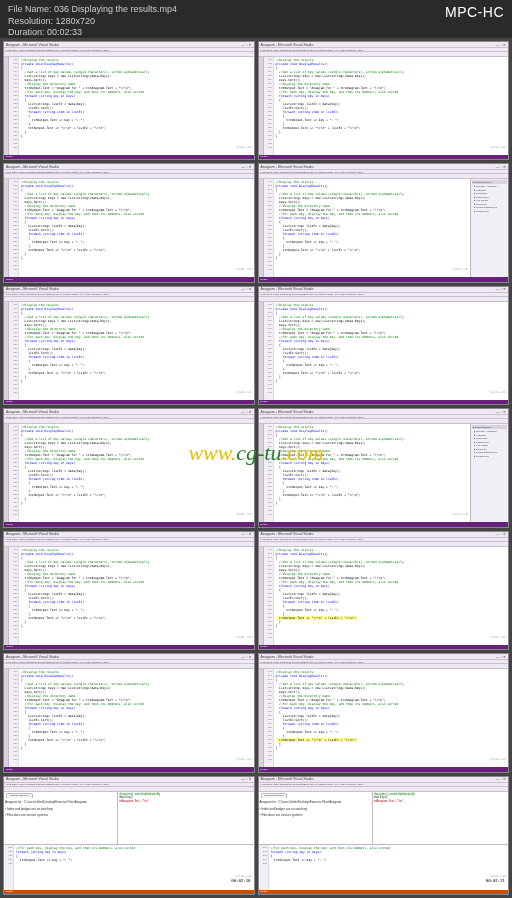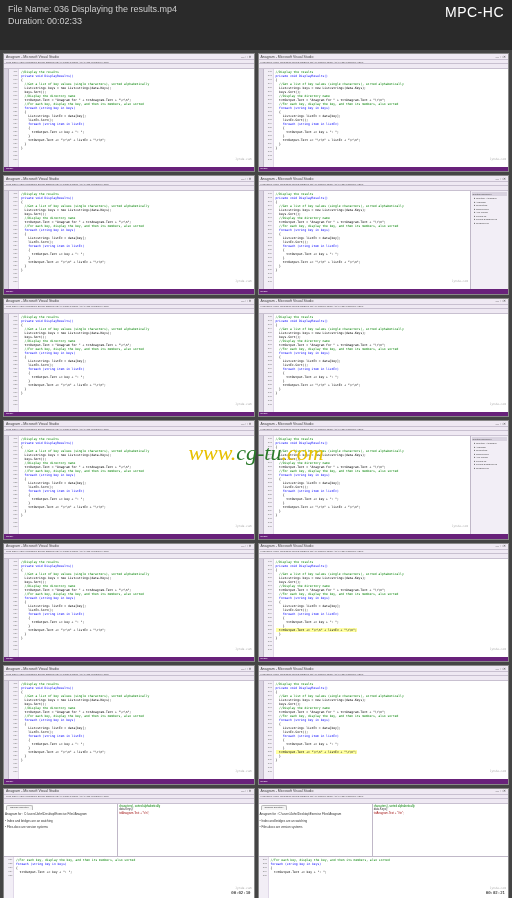--- a/index.html
+++ b/index.html
@@ -11,21 +11,21 @@
     font-size: 9px;
     color: #ccc;
     overflow: hidden;
   }
   .header {
     background: #2a2a2a;
     padding: 4px 8px;
     display: flex;
     justify-content: space-between;
     align-items: flex-start;
-    height: 50px;
+    height: 38px;
   }
   .header-left { font-size: 9px; line-height: 1.3; }
   .header-right {
     font-size: 14px;
     font-weight: 300;
     color: #fff;
     letter-spacing: 0.5px;
   }
   .grid {
     display: grid;
@@ -196,20 +196,21 @@
     border-radius: 2px 2px 0 0;
     margin-left: 1px;
   }
 </style>
 </head>
 <body>
 
 <div class="header">
   <div class="header-left">
     <div><span>File Name:</span> <span>036 Displaying the results.mp4</span></div>
+    <div><span>Resolution:</span> <span>1280x720</span></div>
     <div style="display:inline"><span>Duration:</span> <span>00:02:33</span></div>
   </div>
   <div class="header-right">MPC-HC</div>
 </div>
 
 <div class="grid">
 
 <div class="thumb">
       <div class="vs-title">
         <span>Anagram - Microsoft Visual Studio</span>

